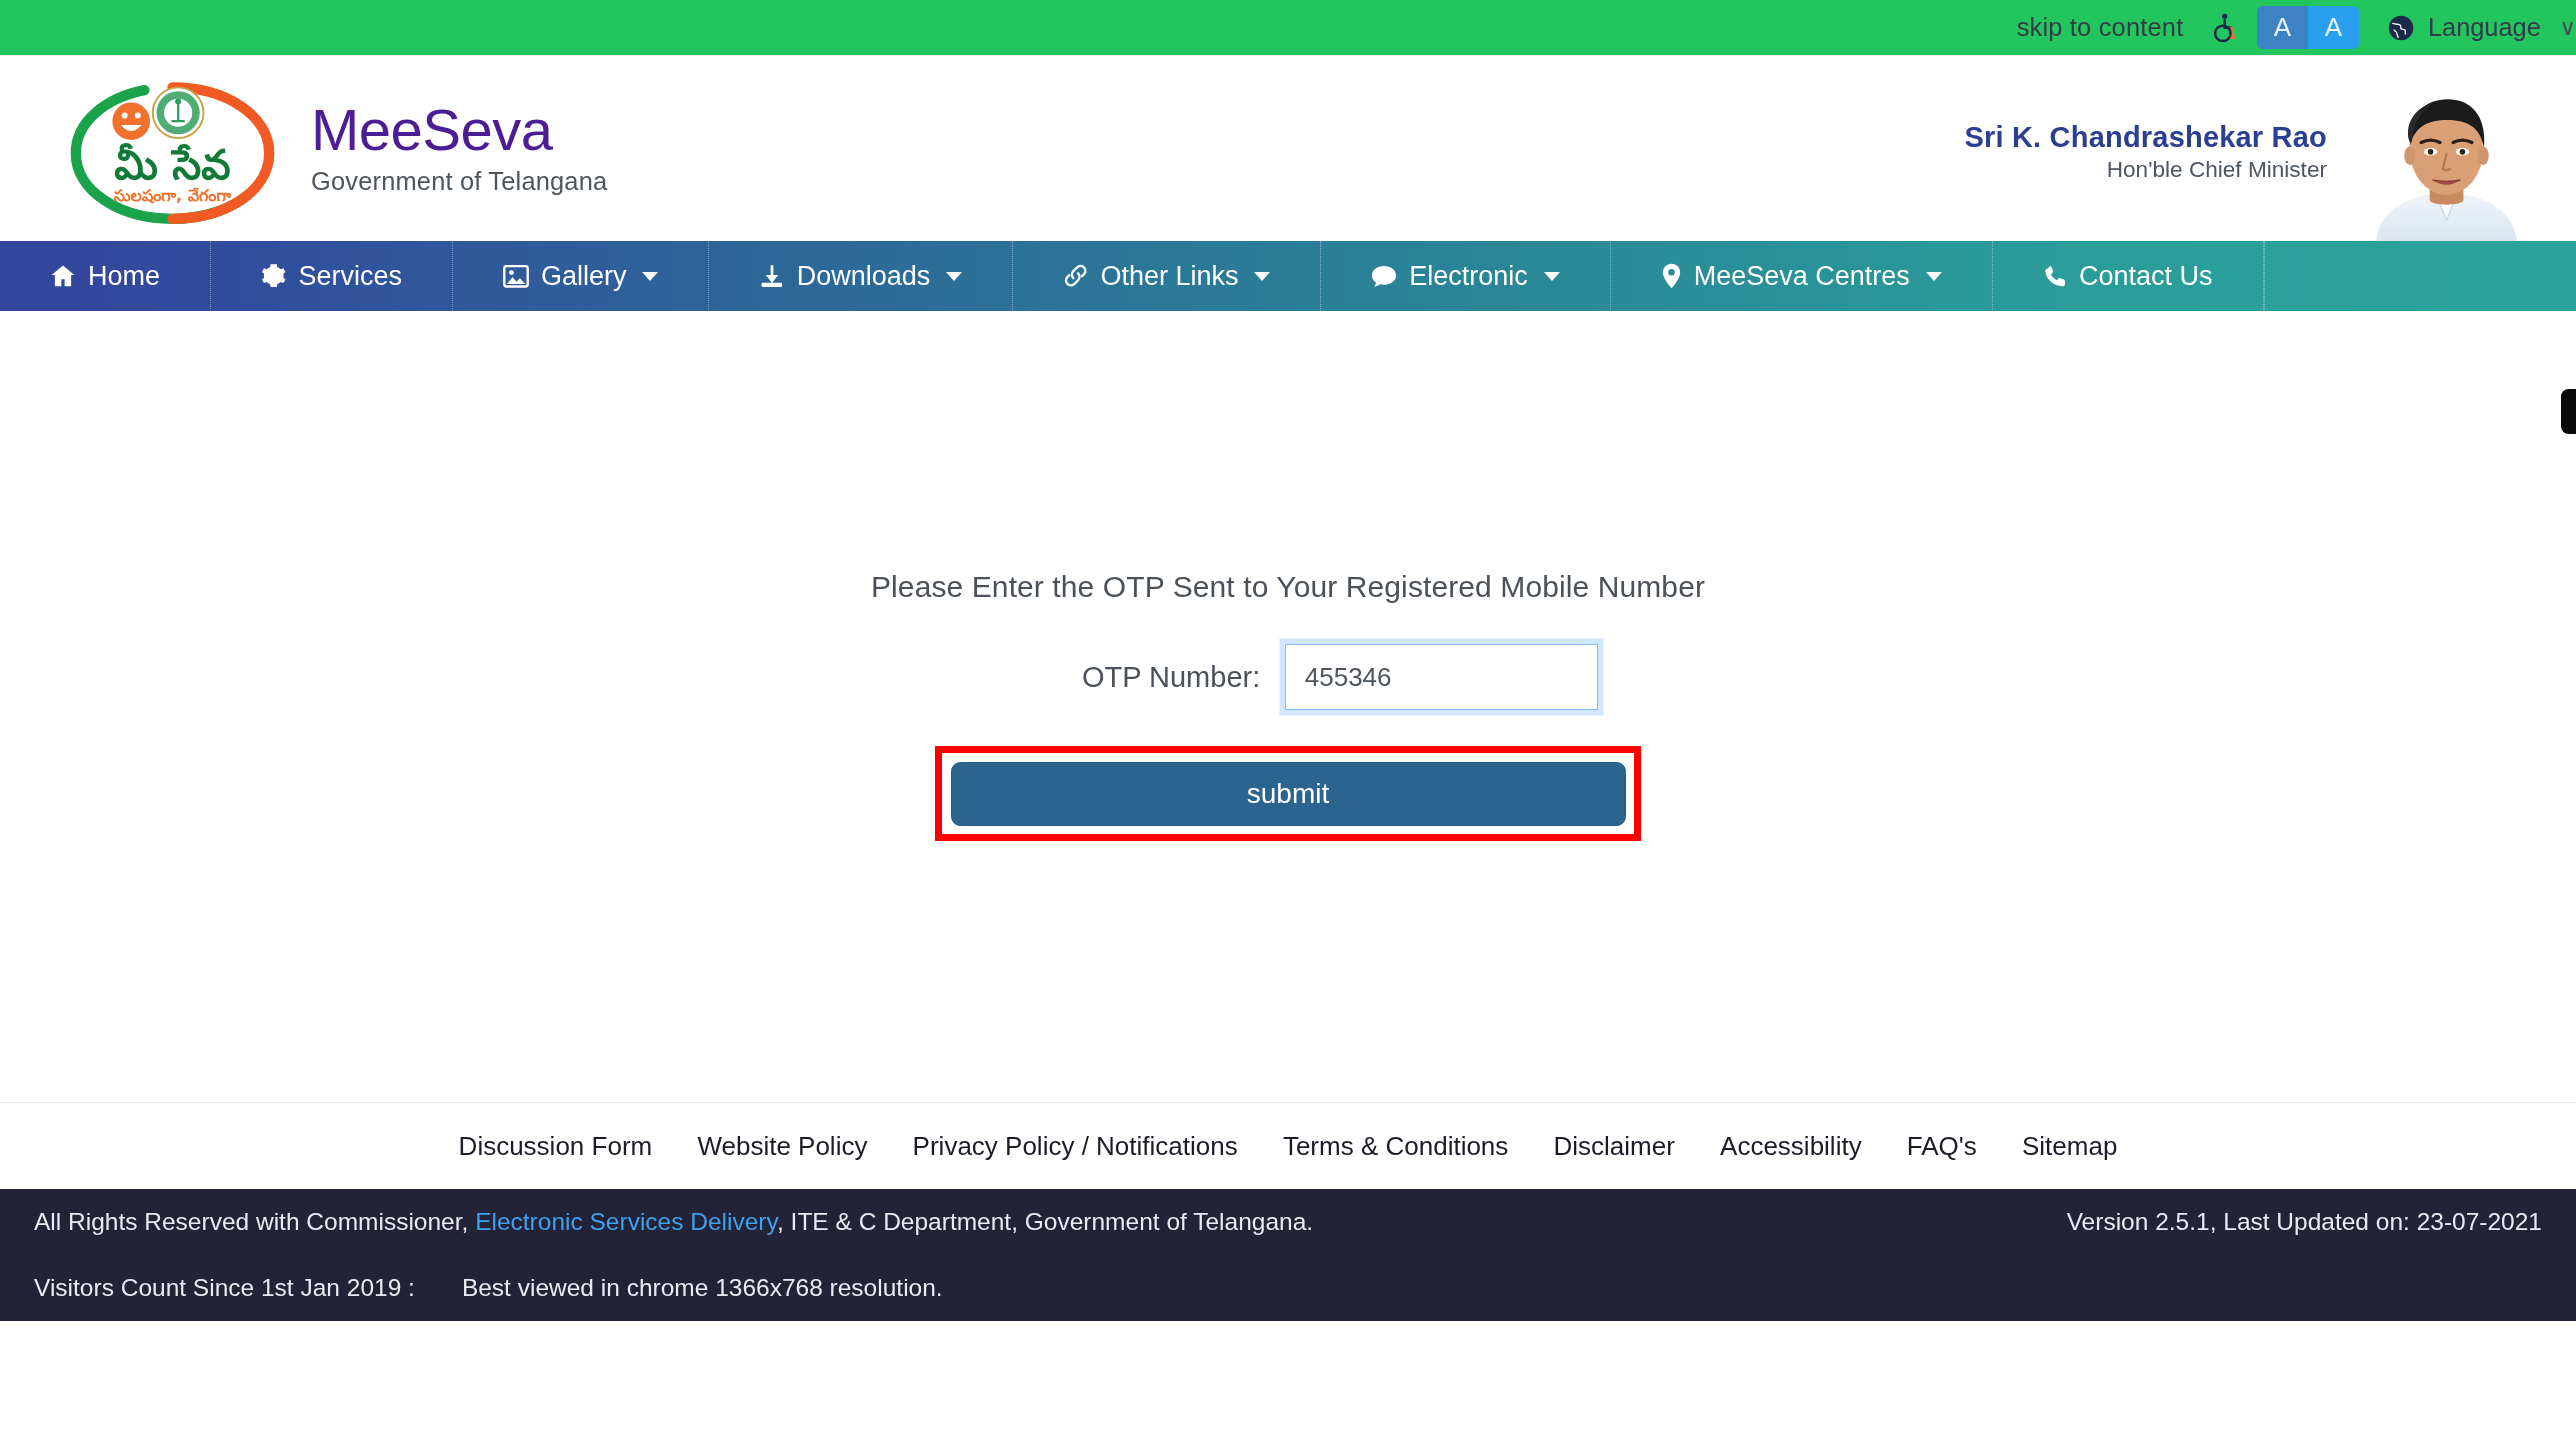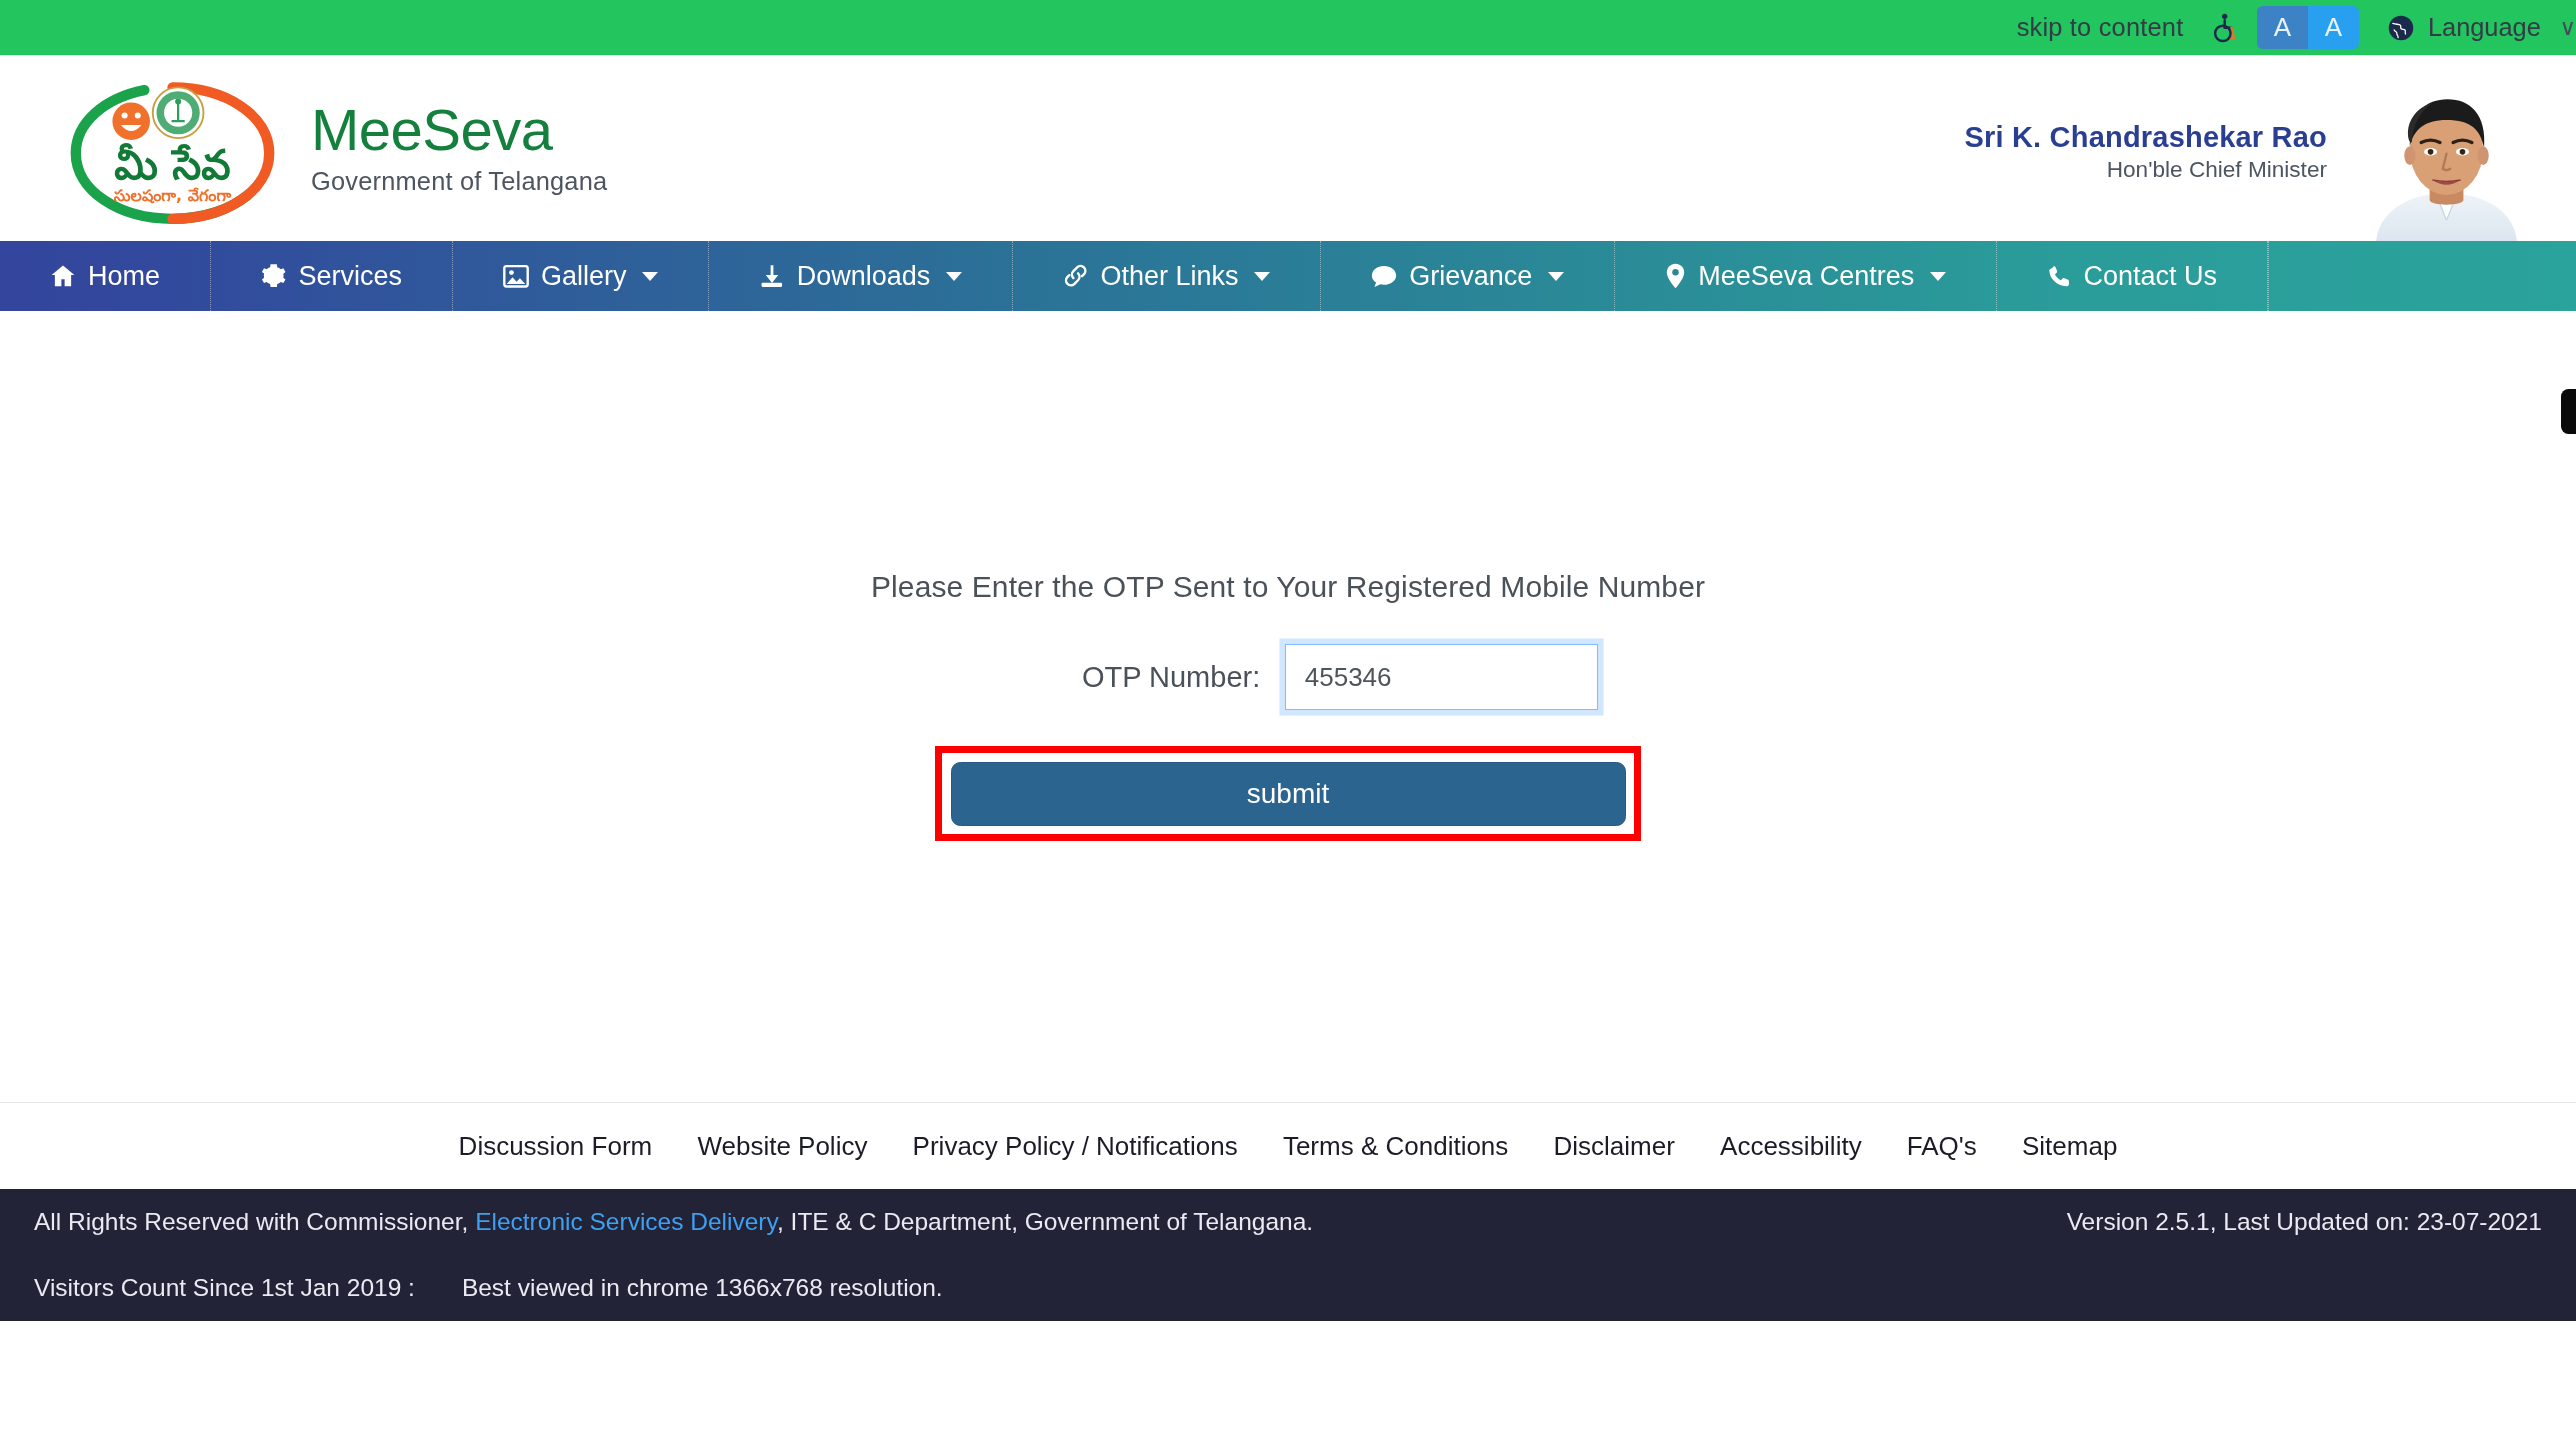--- a/index.html
+++ b/index.html
@@ -58,21 +58,21 @@
     background: #ffffff;
     position: relative;
     display: flex;
     align-items: center;
   }
   .brand { display: flex; align-items: center; padding-left: 55px; }
   .logo-mark { width: 235px; height: 169px; flex: none; }
   .brand-text { margin-left: 21px; }
   .brand-title {
     font-size: 58px;
-    color: #15803d;
+    color: #4c1d95;
     letter-spacing: -0.5px;
     line-height: 1.0;
     font-weight: 400;
   }
   .brand-sub {
     font-size: 25.4px;
     color: #4c5560;
     margin-top: 7.5px;
     letter-spacing: 0.2px;
   }
@@ -412,21 +412,21 @@
     <span>Other Links</span>
     <span class="caret-dn"></span>
   </div>
 
   <div class="nav-item">
     <span class="nav-ico">
       <svg width="26" height="24.5" viewBox="0 0 24 22">
           <path d="M12 1.6c6.2 0 11.2 3.8 11.2 8.6S18.2 18.8 12 18.8c-1.1 0-2.2-.1-3.2-.35L3.2 21l1.5-4.2C2.3 15.2.8 13 .8 10.2.8 5.4 5.8 1.6 12 1.6z" fill="#fff"></path>
         </svg>
     </span>
-    <span>Grievance</span>
+    <span>Electronic</span>
     <span class="caret-dn"></span>
   </div>
 
   <div class="nav-item">
     <span class="nav-ico">
       <svg width="21" height="26" viewBox="0 0 18 24">
           <path d="M9 .8C4.6.8 1 4.3 1 8.7c0 5.9 8 14.5 8 14.5s8-8.6 8-14.5C17 4.3 13.4.8 9 .8z" fill="#fff"></path>
           <circle cx="9" cy="8.6" r="3" fill="#2b8897"></circle>
         </svg>
     </span>

